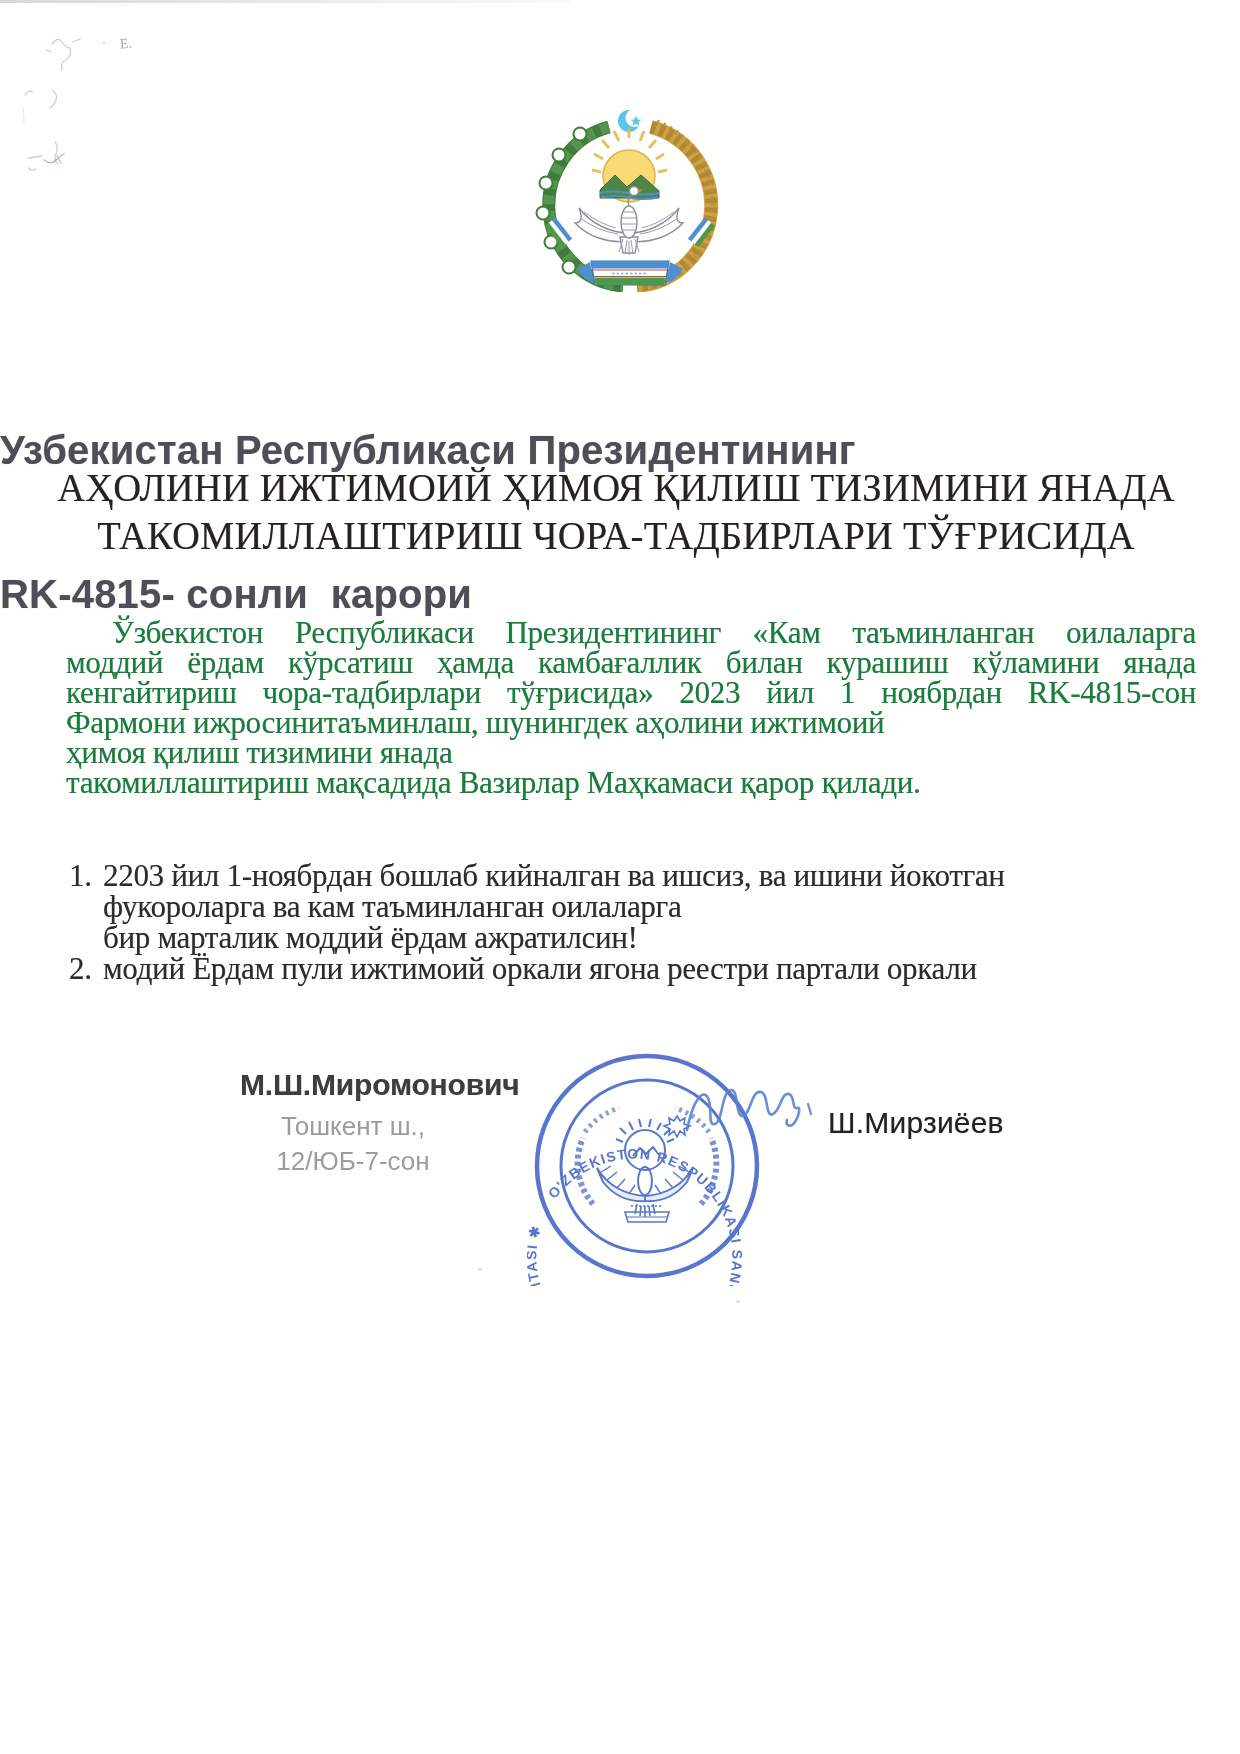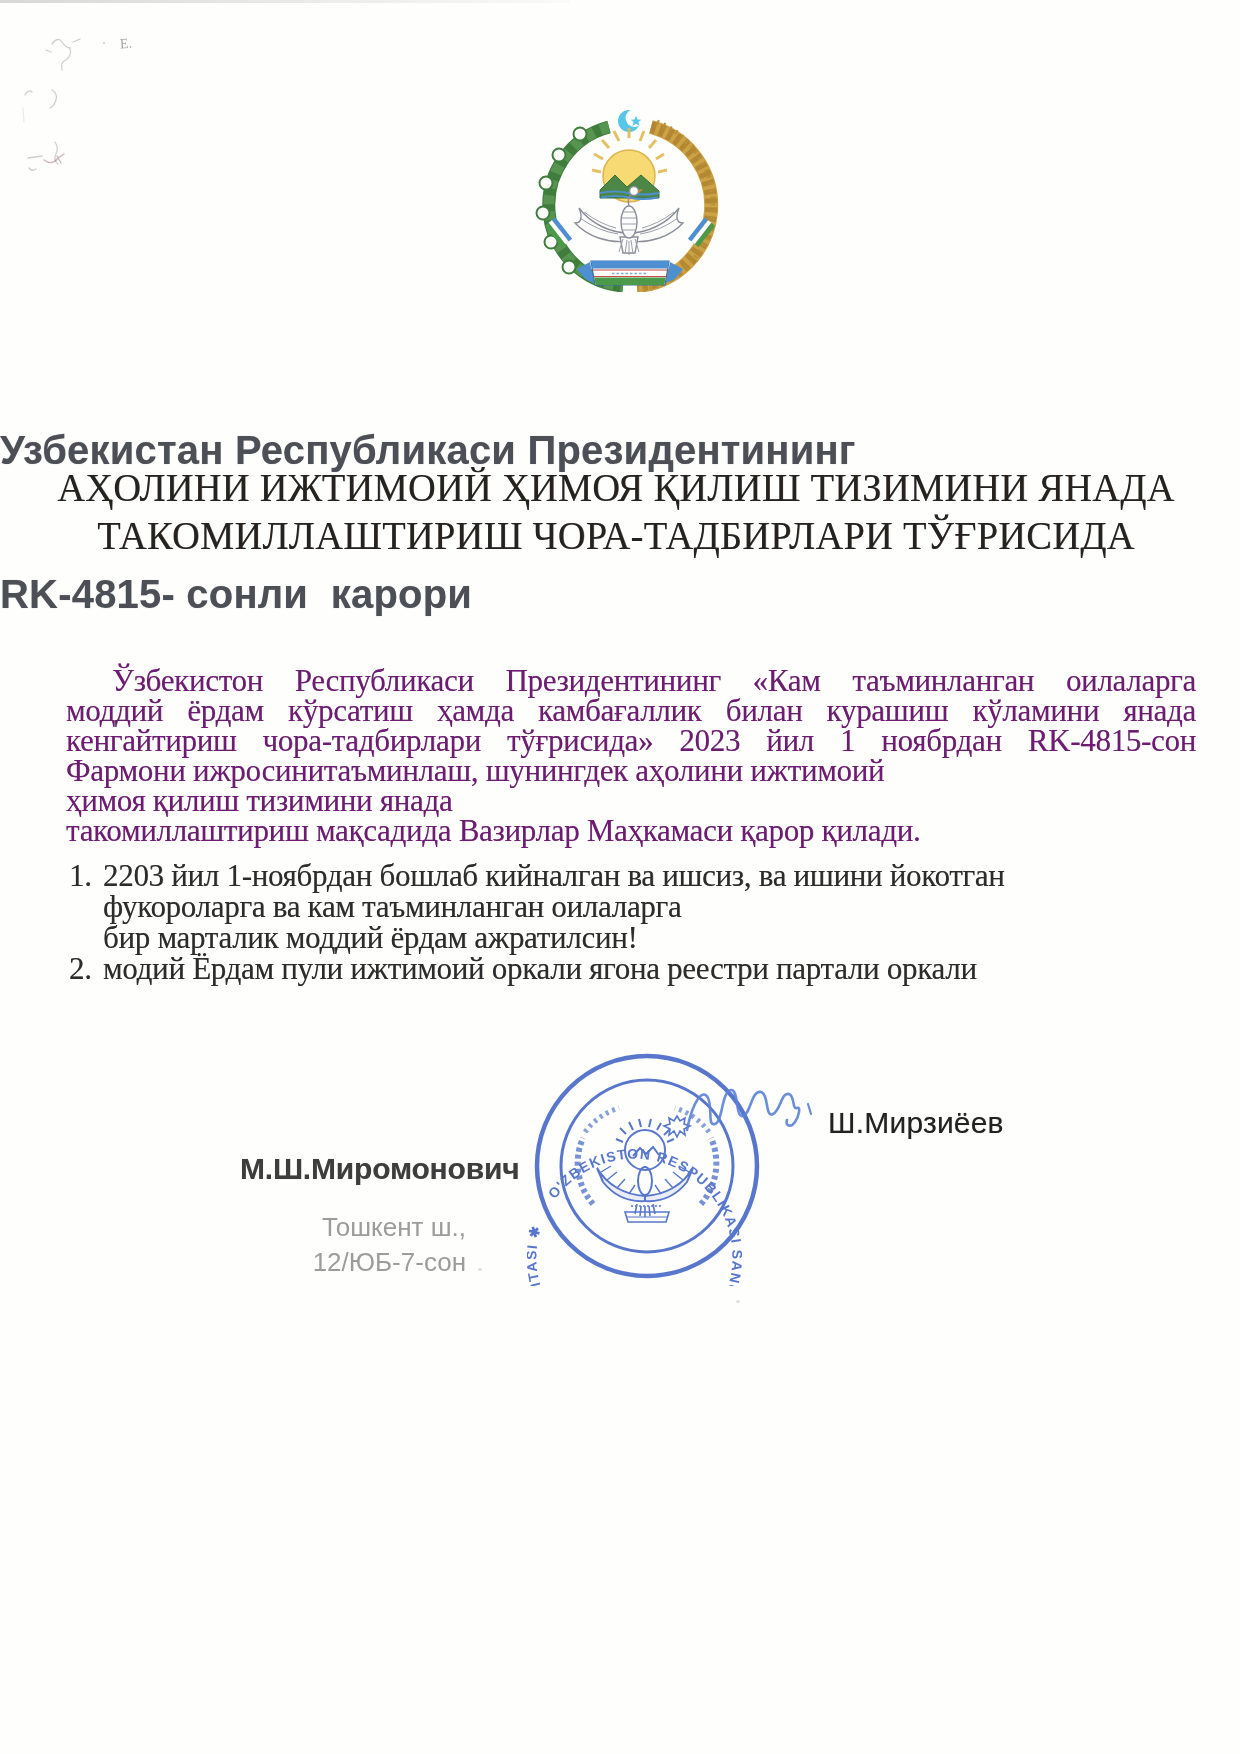--- a/index.html
+++ b/index.html
@@ -28,45 +28,44 @@
   .heading-block{
     position:absolute;left:0;top:464px;width:1232px;text-align:center;
     font-family:"Liberation Serif",serif;font-size:40px;color:#26231f;
     line-height:48px;font-weight:400;letter-spacing:.3px;
     text-shadow:.4px .4px .6px rgba(30,30,30,.45);
   }
   .heading-block .hline{transform:scaleX(.96);transform-origin:50% 50%;}
   .para{
     position:absolute;left:66px;top:618px;width:1130px;
     font-family:"Liberation Serif",serif;font-size:31px;line-height:30px;
-    color:#701a75;letter-spacing:-.3px;
+    color:#15803d;letter-spacing:-.3px;
     text-shadow:.3px .3px .6px rgba(60,60,60,.5);
-    margin-top:48px;
   }
   .pline{white-space:nowrap;}
   .jfill{white-space:normal;text-align:justify;text-align-last:justify;}
   .indent{padding-left:46px;}
   .decree-list{
     position:absolute;left:66px;top:860px;width:1140px;
     font-family:"Liberation Serif",serif;font-size:31px;line-height:31px;
     color:#2c2c2c;letter-spacing:-.3px;
     text-shadow:.3px .3px .6px rgba(60,60,60,.5);
   }
   .li-num{display:inline-block;width:34px;padding-left:3px;}
   .li-cont1{padding-left:37px;}
   .li-cont2{padding-left:45px;}
   .sig-left{
-    position:absolute;left:240px;top:1152px;width:226px;text-align:right;
+    position:absolute;left:240px;top:1068px;width:226px;text-align:center;
   }
   .sig-left .official-name{
     font-size:30px;font-weight:700;color:#3d3d3d;letter-spacing:-.2px;
     text-shadow:0 0 .8px rgba(60,60,60,.4);
   }
   .sig-left .muted{font-size:26px;color:#9c9c9c;}
-  .sig-left .city{margin-top:26px;}
+  .sig-left .city{margin-top:9px;}
   .sig-left .refnum{margin-top:4px;}
   .sig-right{
     position:absolute;left:828px;top:1106px;
     font-size:30px;font-weight:400;color:#222;letter-spacing:.2px;
     text-shadow:0 0 .8px rgba(40,40,40,.45);
   }
   .seal{position:absolute;left:527px;top:1046px;width:240px;height:240px;filter:blur(.3px);}
   .signature-svg{position:absolute;left:645px;top:1070px;width:200px;height:90px;}
   .speck{position:absolute;width:4px;height:3px;border-radius:50%;background:#c9c9c7;opacity:.6;}
 </style>

